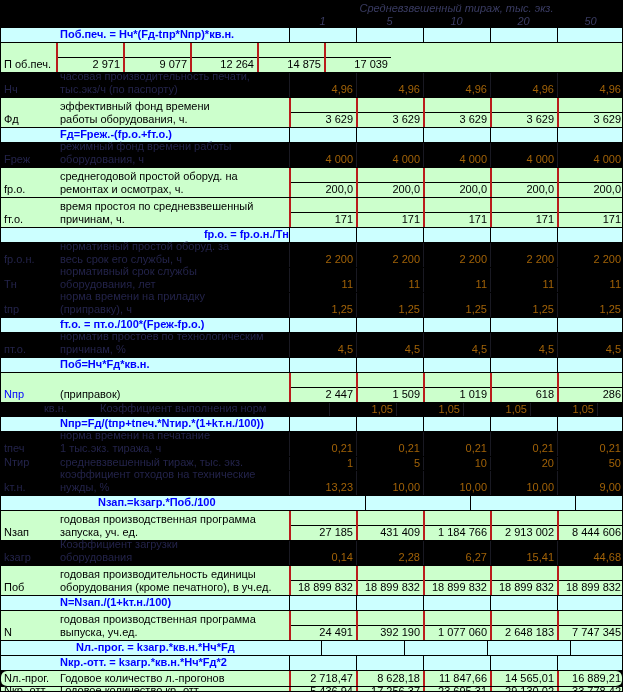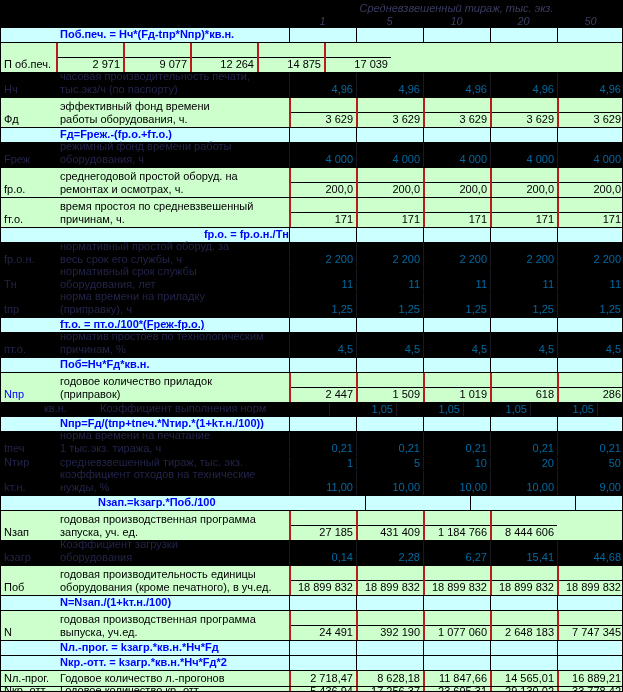--- a/index.html
+++ b/index.html
@@ -32,21 +32,21 @@
   
   .r-green { background: #ccffcc; color: #000; border-bottom: 1px solid #000; }
   .r-green .c-val { border-left: 2px solid #b91c1c; }
   .r-green .c-val.split .vtop { border-bottom: 1px solid #000; }
 
   .r-cyan { background: #ccffff; border-bottom: 1px solid #000; }
   .r-cyan .c-val { border-left: 1px solid #000; }
   .r-cyan .c-desc { font-weight: bold; color: #0000ff; position: relative; z-index: 2; overflow: visible; }
 
   .r-hidden { background: #000; color: #23234a; border-bottom: 1px solid #000; }
-  .r-hidden .c-val { border-left: 1px solid #191922; color: #0369a1; }
+  .r-hidden .c-val { border-left: 1px solid #191922; color: #a16207; }
 
   .r-header { background: #000; color: #3a3c63; font-style: italic; }
   .r-header .spacer { width: 288px; flex: none; }
   .r-header .title {
     width: 335px; flex: none; font-size: 11px; line-height: 13px;
     text-align: center; padding-top: 1px; white-space: nowrap;
   }
   .r-header .colnum {
     width: 67px; flex: none; font-size: 11px; line-height: 13px; text-align: center;
   }
@@ -374,21 +374,21 @@
         </div>
         <div class="c-val">
           <div class="vtop"></div>
           <div class="vbot">1,25</div>
         </div>
         <div class="c-val">
           <div class="vtop"></div>
           <div class="vbot">1,25</div>
         </div>
       </div>
-      <div class="row r-cyan" style="height: 15px; text-decoration: underline;">
+      <div class="row r-cyan" style="height: 15px;">
         <div class="c-label"></div>
         <div class="c-desc">fт.о. = пт.о./100*(Fреж-fр.о.)</div>
         <div class="c-val">
           <div class="vtop"></div>
           <div class="vbot"></div>
         </div>
         <div class="c-val">
           <div class="vtop"></div>
           <div class="vbot"></div>
         </div>
@@ -452,21 +452,20 @@
           <div class="vbot"></div>
         </div>
         <div class="c-val">
           <div class="vtop"></div>
           <div class="vbot"></div>
         </div>
       </div>
       <div class="row r-green" style="height: 30px;">
         <div class="c-label lbl-blue">Nпр</div>
         <div class="c-desc">
-          <div>годовое количество приладок</div>
           <div>(приправок)</div>
         </div>
         <div class="c-val split">
           <div class="vtop"></div>
           <div class="vbot">2 447</div>
         </div>
         <div class="c-val split">
           <div class="vtop"></div>
           <div class="vbot">1 509</div>
         </div>
@@ -587,21 +586,21 @@
         </div>
       </div>
       <div class="row r-hidden" style="height: 25px;">
         <div class="c-label">kт.н.</div>
         <div class="c-desc">
           <div>коэффициент отходов на технические</div>
           <div>нужды, %</div>
         </div>
         <div class="c-val">
           <div class="vtop"></div>
-          <div class="vbot">11,00</div>
+          <div class="vbot">13,23</div>
         </div>
         <div class="c-val">
           <div class="vtop"></div>
           <div class="vbot">10,00</div>
         </div>
         <div class="c-val">
           <div class="vtop"></div>
           <div class="vbot">10,00</div>
         </div>
         <div class="c-val">
@@ -650,20 +649,24 @@
         <div class="c-val split">
           <div class="vtop"></div>
           <div class="vbot">431 409</div>
         </div>
         <div class="c-val split">
           <div class="vtop"></div>
           <div class="vbot">1 184 766</div>
         </div>
         <div class="c-val split">
           <div class="vtop"></div>
+          <div class="vbot">2 913 002</div>
+        </div>
+        <div class="c-val split">
+          <div class="vtop"></div>
           <div class="vbot">8 444 606</div>
         </div>
       </div>
       <div class="row r-hidden" style="height: 25px;">
         <div class="c-label">kзагр</div>
         <div class="c-desc">
           <div>Коэффициент загрузки</div>
           <div>оборудования</div>
         </div>
         <div class="c-val">
@@ -758,46 +761,46 @@
         </div>
         <div class="c-val split">
           <div class="vtop"></div>
           <div class="vbot">2 648 183</div>
         </div>
         <div class="c-val split">
           <div class="vtop"></div>
           <div class="vbot">7 747 345</div>
         </div>
       </div>
+      <div class="row r-cyan" style="height: 15px; gap: 16px;">
+        <div class="c-label"></div>
+        <div class="c-desc">Nл.-прог. = kзагр.*кв.н.*Нч*Fд</div>
+        <div class="c-val">
+          <div class="vtop"></div>
+          <div class="vbot"></div>
+        </div>
+        <div class="c-val">
+          <div class="vtop"></div>
+          <div class="vbot"></div>
+        </div>
+        <div class="c-val">
+          <div class="vtop"></div>
+          <div class="vbot"></div>
+        </div>
+        <div class="c-val">
+          <div class="vtop"></div>
+          <div class="vbot"></div>
+        </div>
+        <div class="c-val">
+          <div class="vtop"></div>
+          <div class="vbot"></div>
+        </div>
+      </div>
       <div class="row r-cyan" style="height: 15px;">
         <div class="c-label"></div>
-        <div class="c-desc">Nл.-прог. = kзагр.*кв.н.*Нч*Fд</div>
-        <div class="c-val">
-          <div class="vtop"></div>
-          <div class="vbot"></div>
-        </div>
-        <div class="c-val">
-          <div class="vtop"></div>
-          <div class="vbot"></div>
-        </div>
-        <div class="c-val">
-          <div class="vtop"></div>
-          <div class="vbot"></div>
-        </div>
-        <div class="c-val">
-          <div class="vtop"></div>
-          <div class="vbot"></div>
-        </div>
-        <div class="c-val">
-          <div class="vtop"></div>
-          <div class="vbot"></div>
-        </div>
-      </div>
-      <div class="row r-cyan" style="height: 15px;">
-        <div class="c-label"></div>
         <div class="c-desc">Nкр.-отт. = kзагр.*кв.н.*Нч*Fд*2</div>
         <div class="c-val">
           <div class="vtop"></div>
           <div class="vbot"></div>
         </div>
         <div class="c-val">
           <div class="vtop"></div>
           <div class="vbot"></div>
         </div>
         <div class="c-val">
@@ -806,21 +809,21 @@
         </div>
         <div class="c-val">
           <div class="vtop"></div>
           <div class="vbot"></div>
         </div>
         <div class="c-val">
           <div class="vtop"></div>
           <div class="vbot"></div>
         </div>
       </div>
-      <div class="row r-green" style="height: 16px;">
+      <div class="row r-green" style="height: 16px; border-radius: 6px;">
         <div class="c-label">Nл.-прог.</div>
         <div class="c-desc">
           <div>Годовое количество л.-прогонов</div>
         </div>
         <div class="c-val">
           <div class="vtop"></div>
           <div class="vbot">2 718,47</div>
         </div>
         <div class="c-val">
           <div class="vtop"></div>

